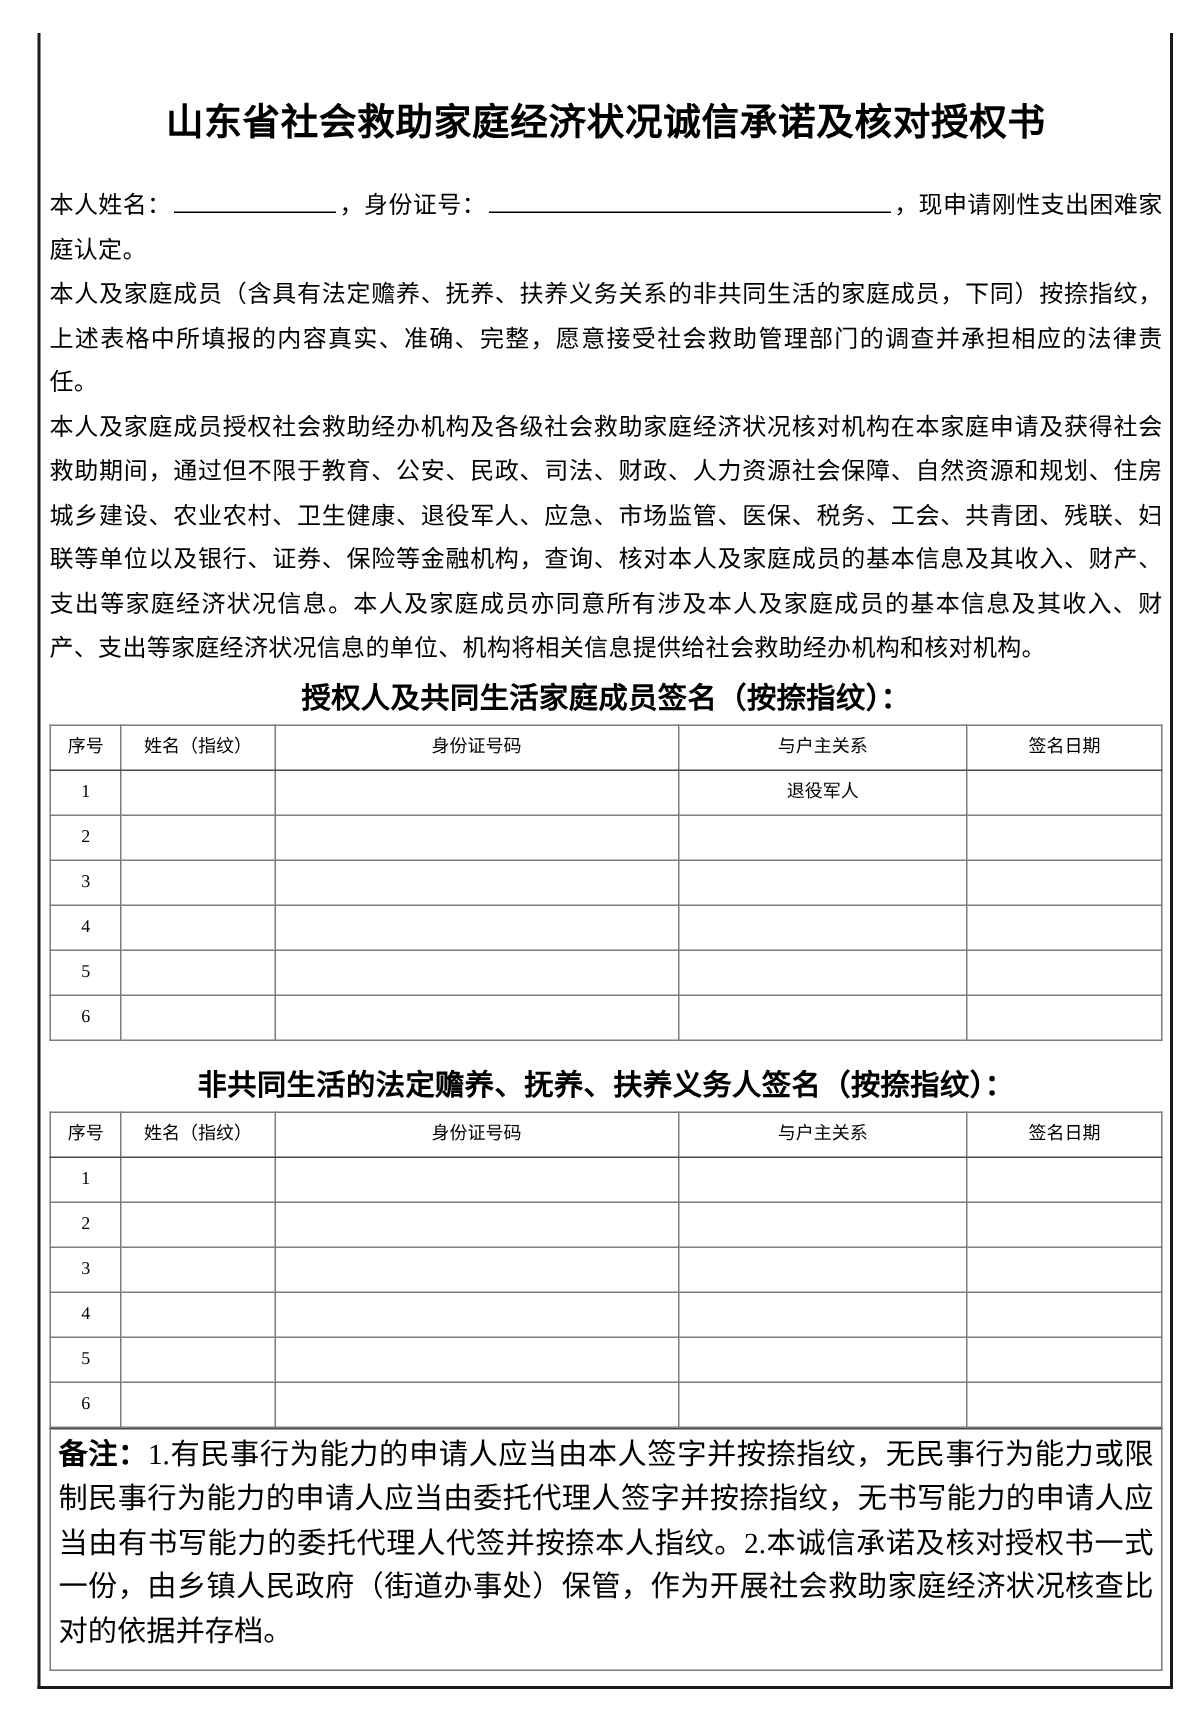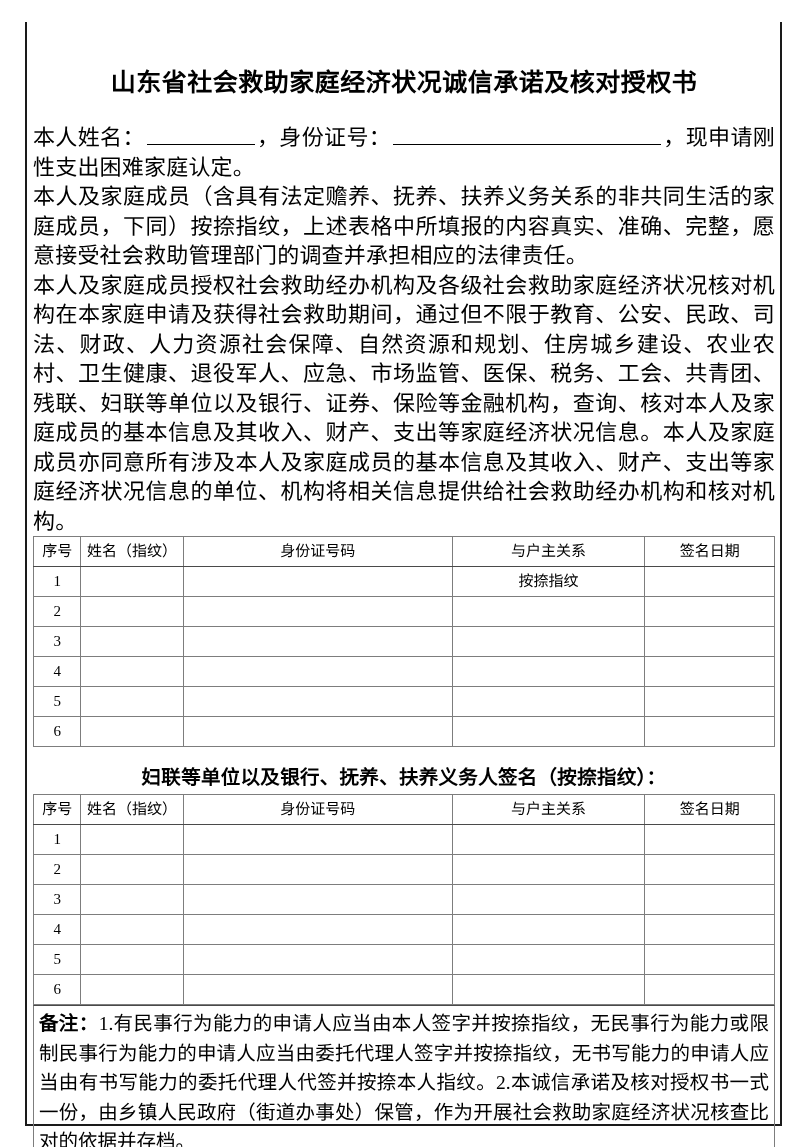--- a/index.html
+++ b/index.html
@@ -48,21 +48,21 @@
     text-align: center;
     font-family: "Liberation Sans", "DejaVu Sans", sans-serif;
     font-weight: bold;
     font-size: 25px;
     letter-spacing: 0.5px;
     margin: 45px 0 26px 0;
     line-height: 1.2;
   }
 
   .para {
-    font-size: 22px;
+    font-size: 16px;
     line-height: 29.5px;
     text-align: justify;
     text-justify: inter-ideograph;
     margin: 0;
     letter-spacing: 0.2px;
   }
 
   .blank-line {
     display: inline-block;
     border-bottom: 1.5px solid #000;
@@ -80,21 +80,21 @@
     font-size: 19.5px;
     line-height: 29px;
     margin: 4px 0 2px 0;
     letter-spacing: 0.3px;
   }
 
   table.signers {
     width: 100%;
     border-collapse: collapse;
     table-layout: fixed;
-    font-size: 15px;
+    font-size: 12px;
   }
   table.signers td,
   table.signers th {
     border: 1px solid #7d7d7d;
     height: 29px;
     text-align: center;
     vertical-align: middle;
     font-weight: normal;
     padding: 0 2px;
     line-height: 1.15;
@@ -137,20 +137,21 @@
     <h1 class="doc-title">山东省社会救助家庭经济状况诚信承诺及核对授权书</h1>
 
     <p class="para">
       <span>本人姓名：</span><span class="blank-line blank-short"></span><span>，</span><span>身份证号：</span><span class="blank-line blank-long"></span><span>，</span><span>现申请刚性支出困难家庭认定。</span>
     </p>
 
     <p class="para">本人及家庭成员（含具有法定赡养、抚养、扶养义务关系的非共同生活的家庭成员，下同）按捺指纹，上述表格中所填报的内容真实、准确、完整，愿意接受社会救助管理部门的调查并承担相应的法律责任。</p>
 
     <p class="para">本人及家庭成员授权社会救助经办机构及各级社会救助家庭经济状况核对机构在本家庭申请及获得社会救助期间，通过但不限于教育、公安、民政、司法、财政、人力资源社会保障、自然资源和规划、住房城乡建设、农业农村、卫生健康、退役军人、应急、市场监管、医保、税务、工会、共青团、残联、妇联等单位以及银行、证券、保险等金融机构，查询、核对本人及家庭成员的基本信息及其收入、财产、支出等家庭经济状况信息。本人及家庭成员亦同意所有涉及本人及家庭成员的基本信息及其收入、财产、支出等家庭经济状况信息的单位、机构将相关信息提供给社会救助经办机构和核对机构。</p>
 
+    <div class="section-heading">授权人及共同生活家庭成员签名（按捺指纹）：</div>
 
     <table class="signers">
       <colgroup>
         <col class="c-seq">
           <col class="c-name">
           <col class="c-id">
           <col class="c-rel">
           <col class="c-date">
       </colgroup>
       <tbody>
@@ -158,21 +159,21 @@
           <td>序号</td>
           <td>姓名（指纹）</td>
           <td>身份证号码</td>
           <td>与户主关系</td>
           <td>签名日期</td>
         </tr>
         <tr>
           <td>1</td>
           <td></td>
           <td></td>
-          <td>按捺指纹</td>
+          <td>退役军人</td>
           <td></td>
         </tr>
         <tr>
           <td>2</td>
           <td></td>
           <td></td>
           <td></td>
           <td></td>
         </tr>
         <tr>
@@ -201,21 +202,21 @@
           <td></td>
           <td></td>
           <td></td>
           <td></td>
         </tr>
       </tbody>
     </table>
 
     <div class="spacer-gap"></div>
 
-    <div class="section-heading">妇联等单位以及银行、抚养、扶养义务人签名（按捺指纹）：</div>
+    <div class="section-heading">非共同生活的法定赡养、抚养、扶养义务人签名（按捺指纹）：</div>
 
     <table class="signers">
       <colgroup>
         <col class="c-seq">
           <col class="c-name">
           <col class="c-id">
           <col class="c-rel">
           <col class="c-date">
       </colgroup>
       <tbody>

